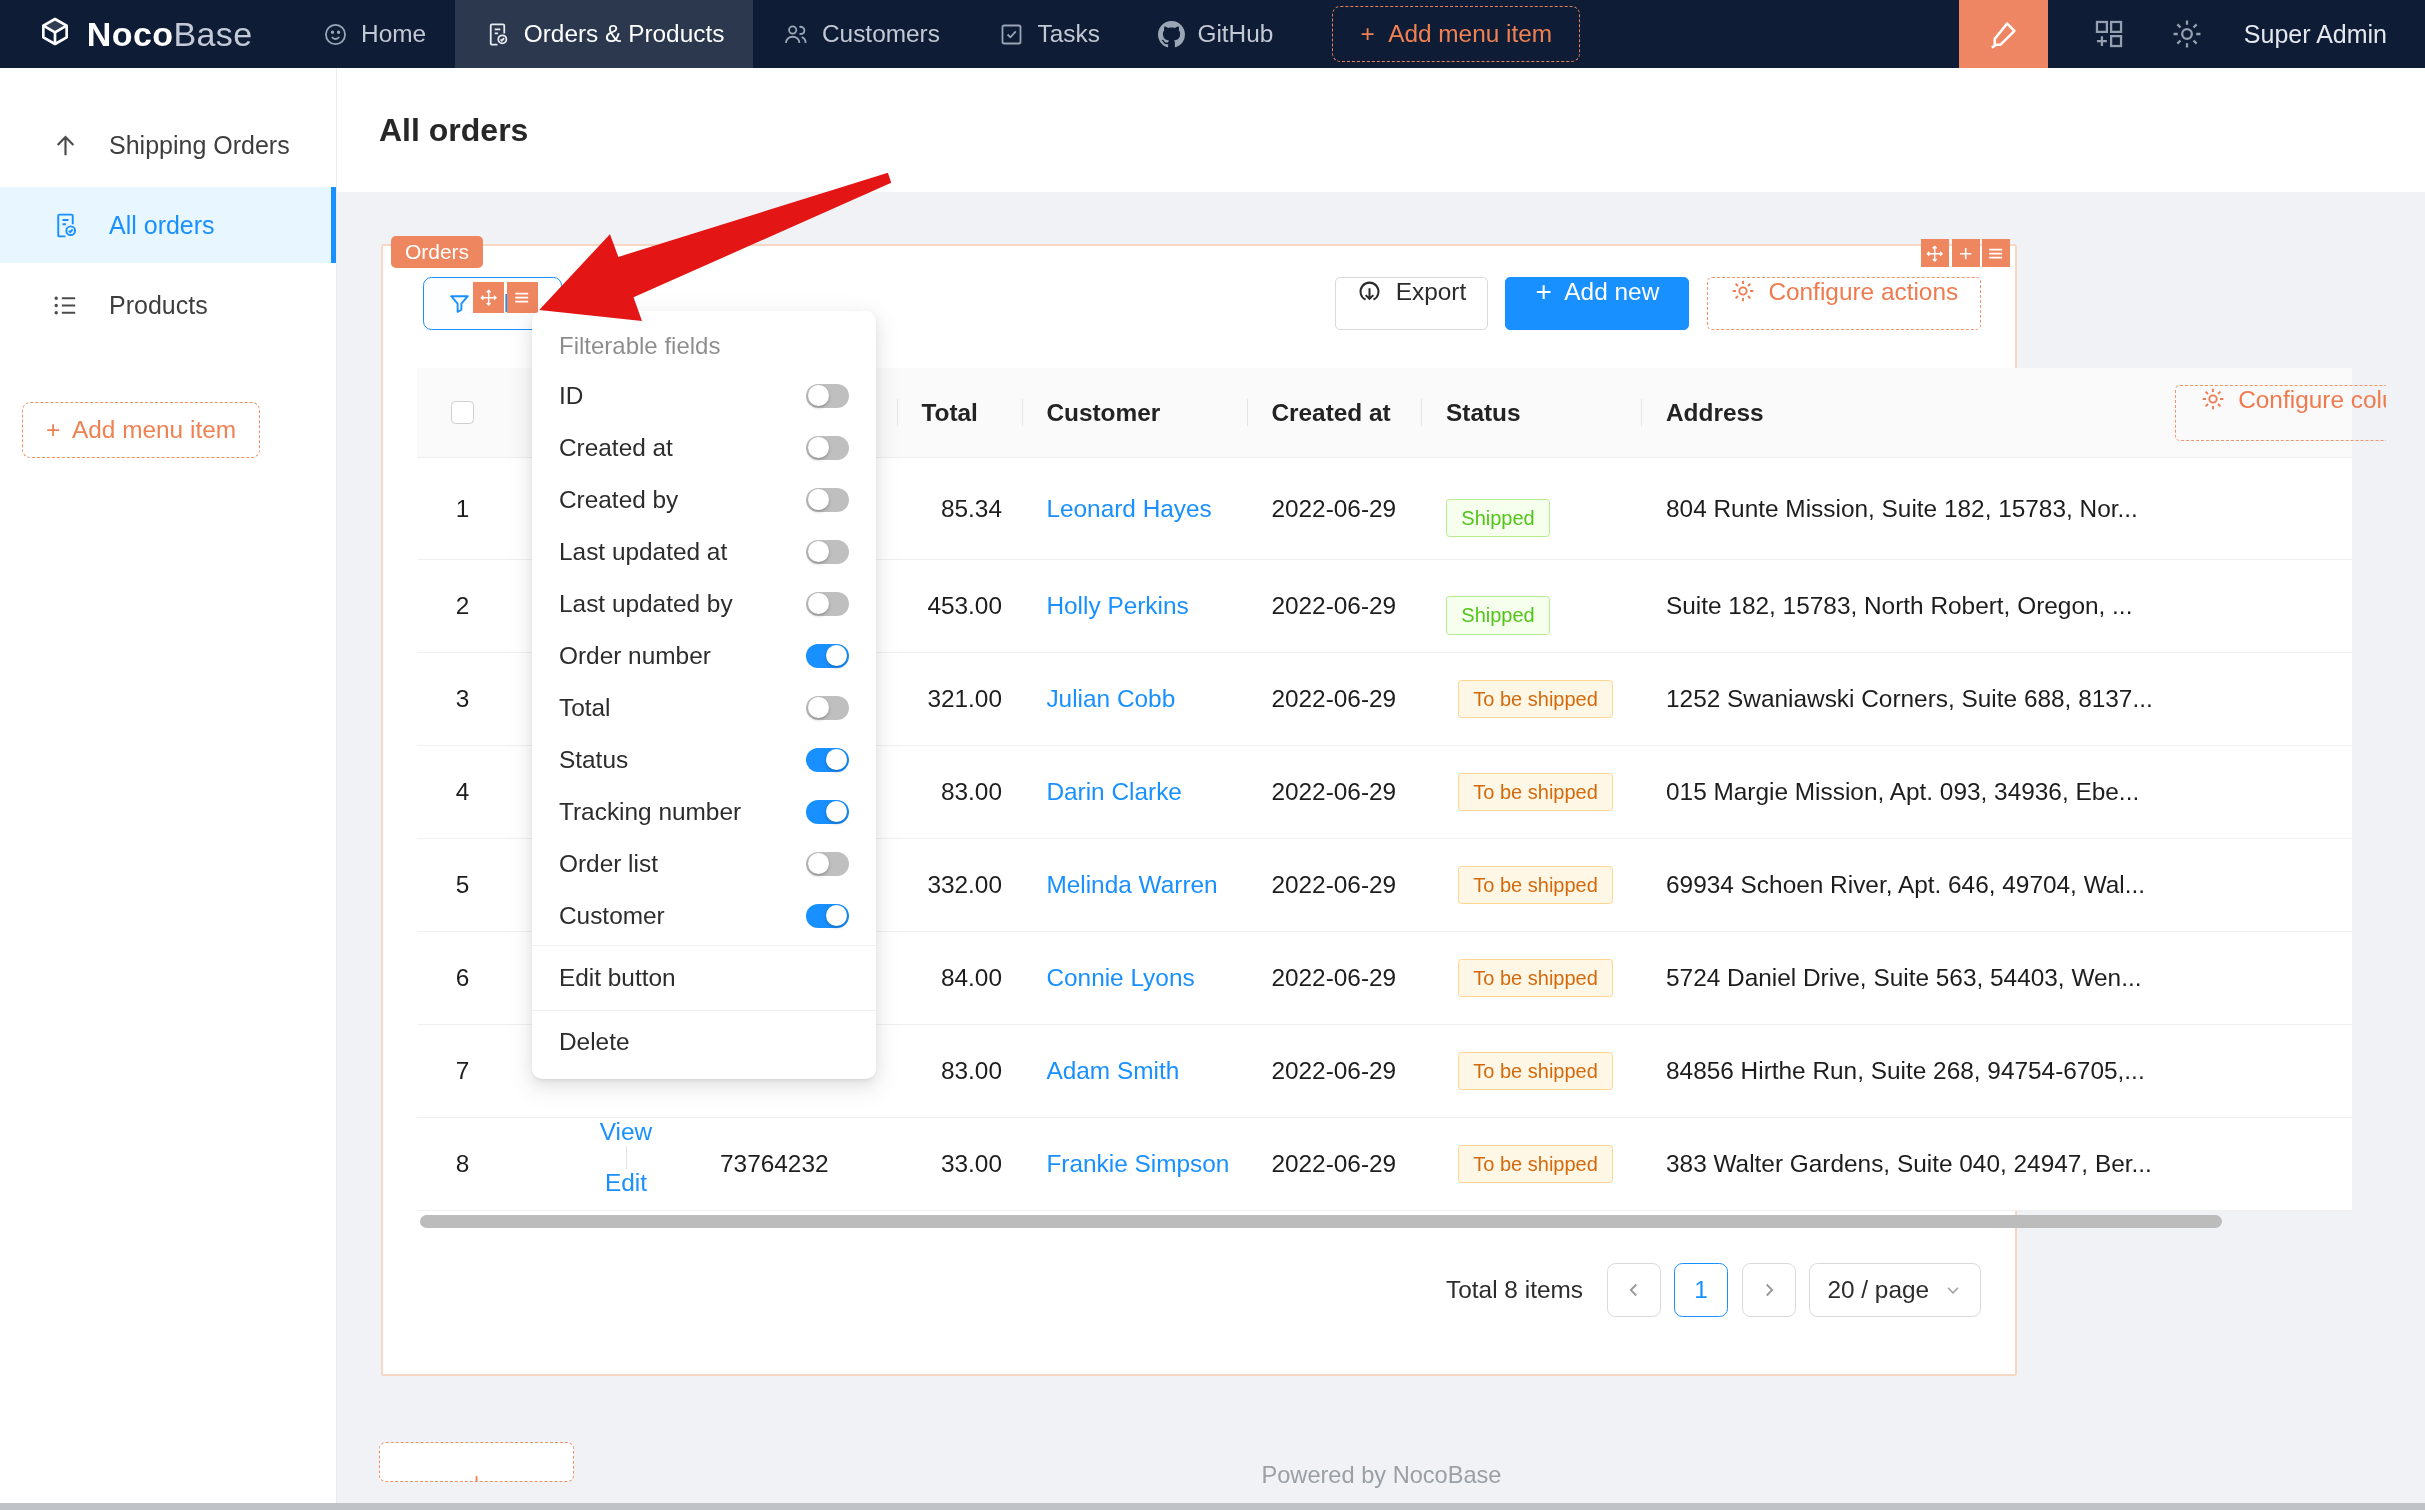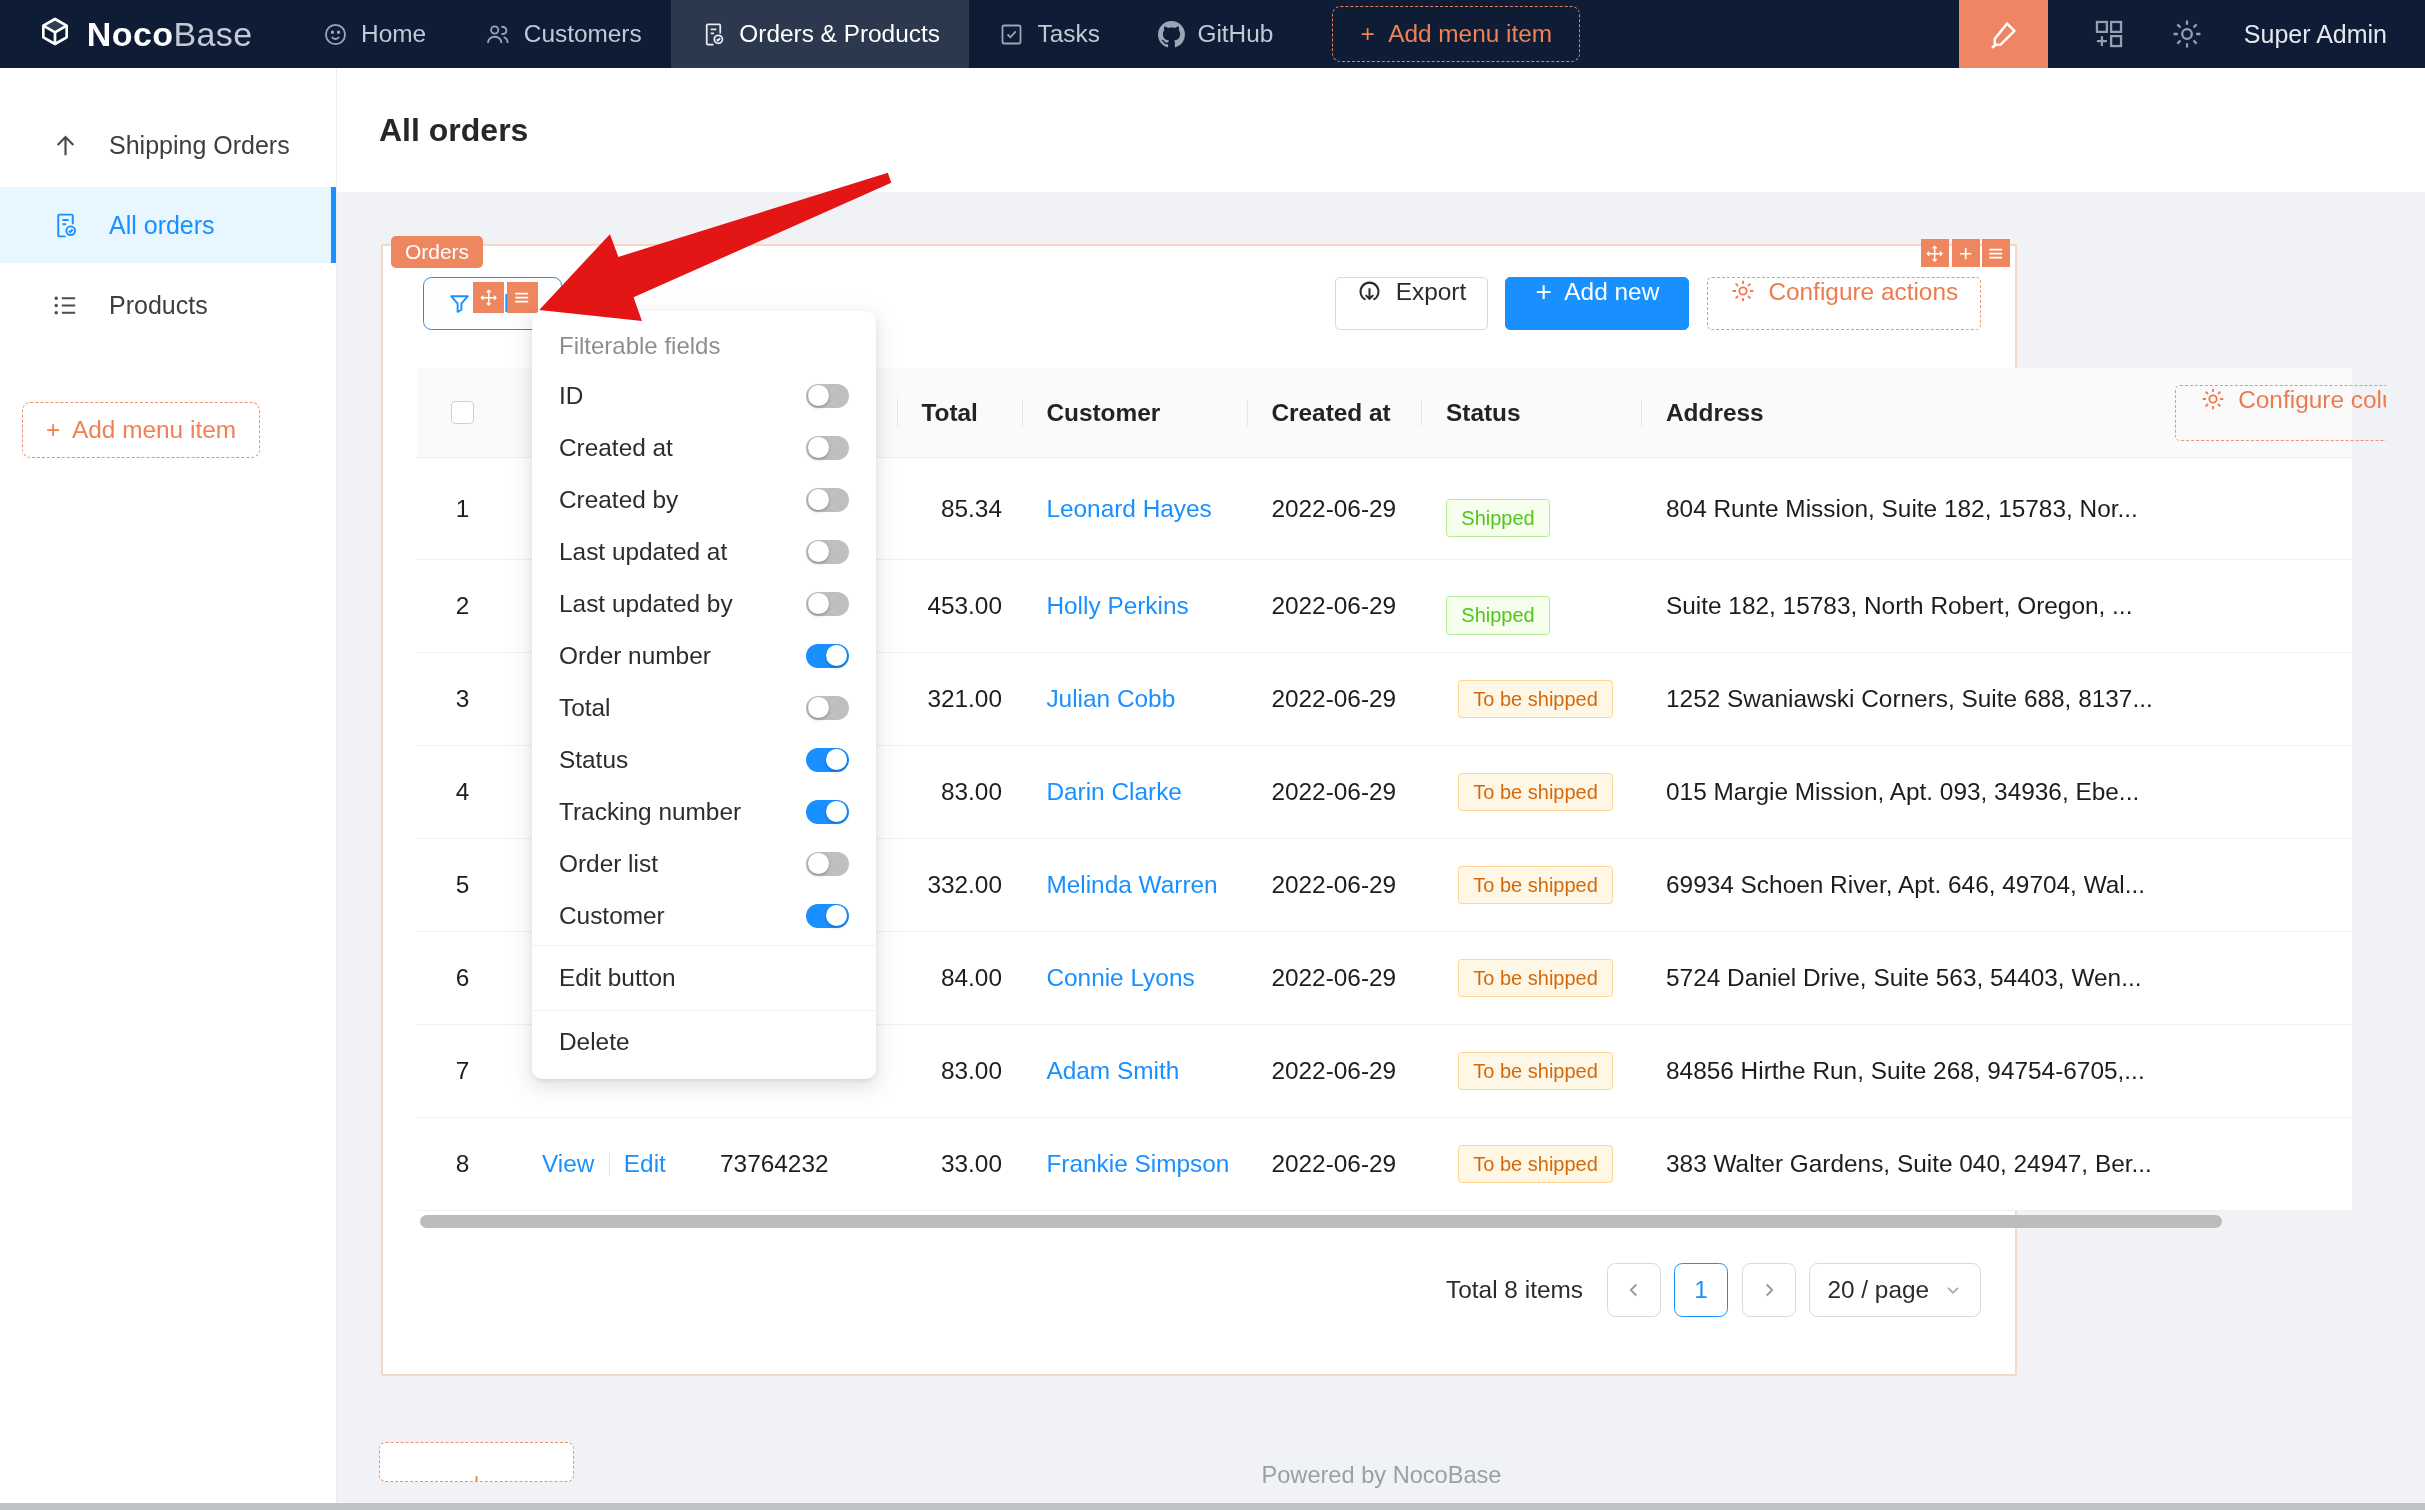--- a/index.html
+++ b/index.html
@@ -61,21 +61,21 @@
   .btn-configure-actions { width:274px; }
   .btn .gear-svg { width:26px; height:26px; }
 
   
   .thead { position:absolute; left:34px; top:122px; width:1935px; height:90px; background:#fafafa; display:flex; border-bottom:0.8px solid #ededed; font-weight:bold; color:#232323; font-size:24.4px; }
   .tbody { position:absolute; left:34px; top:212px; width:1935px; }
   .trow { display:flex; height:93px; border-bottom:0.8px solid #f0f0f0; background:#fff; font-size:24.4px; color:#1d1d1d; }
   .trow:first-child { height:102px; }
   .hc, .td { display:flex; align-items:center; position:relative; }
   .c-idx  { width:91px; justify-content:center; }
-  .c-act  { width:202px; padding-left:34px; }
+  .c-act  { width:202px; padding-left:34px;flex-direction:column; }
   .c-ord  { width:187px; padding-left:10px; }
   .c-total{ width:125px; justify-content:flex-end; padding-right:20px; }
   .h-total{ justify-content:flex-start; padding-left:24.4px; }
   .c-cust { width:225px; padding-left:24.4px; }
   .c-created { width:174px; padding-left:24.4px; }
   .c-status  { width:220px; padding-left:25px; }
   .c-addr { width:518px; padding-left:25px; white-space:nowrap; overflow:hidden; }
   .c-rest { flex:1; }
   .hc.vsep::before { content:""; position:absolute; left:0; top:31px; height:27px; width:0.8px; background:rgba(0,0,0,.08); }
   .checkbox { width:23px; height:23px; border:1.7px solid #cfcfcf; border-radius:4.2px; background:#fff; cursor:pointer; }
@@ -138,37 +138,37 @@
     <div class="nav-item">
       <svg class="nicon" viewBox="0 0 24 24" fill="none" stroke="currentColor" stroke-width="1.6">
         <circle cx="12" cy="12" r="8.5"></circle>
           <path d="M8.8 14.2c.8 1.2 1.9 1.8 3.2 1.8s2.4-.6 3.2-1.8"></path>
         <circle cx="9.3" cy="10" r="0.7" fill="currentColor"></circle>
           <circle cx="14.7" cy="10" r="0.7" fill="currentColor"></circle>
       </svg>
       <span>Home</span>
     </div>
 
-    <div class="nav-item">
-      <svg class="nicon" viewBox="0 0 24 24" fill="none" stroke="currentColor" stroke-width="1.6">
-        <circle cx="9.5" cy="8" r="3.2"></circle>
-          <path d="M3.5 19.5c0-3.3 2.7-5.5 6-5.5s6 2.2 6 5.5"></path>
-        <path d="M15.5 5.4a3.2 3.2 0 1 1 0 5.9M17.5 14.3c2 .7 3.5 2.6 3.5 5.2"></path>
-      </svg>
-      <span>Customers</span>
-    </div>
-
     <div class="nav-item active">
       <svg class="nicon" viewBox="0 0 24 24" fill="none" stroke="currentColor" stroke-width="1.6">
         <path d="M7 3h10a1 1 0 0 1 1 1v7M7 3a1 1 0 0 0-1 1v16a1 1 0 0 0 1 1h5"></path>
         <path d="M9.5 7.5h5M9.5 11h3"></path>
         <circle cx="16.3" cy="16.3" r="3.6"></circle>
           <path d="M14.8 16.4l1.1 1.1 2-2.2"></path>
       </svg>
       <span>Orders &amp; Products</span>
+    </div>
+
+    <div class="nav-item">
+      <svg class="nicon" viewBox="0 0 24 24" fill="none" stroke="currentColor" stroke-width="1.6">
+        <circle cx="9.5" cy="8" r="3.2"></circle>
+          <path d="M3.5 19.5c0-3.3 2.7-5.5 6-5.5s6 2.2 6 5.5"></path>
+        <path d="M15.5 5.4a3.2 3.2 0 1 1 0 5.9M17.5 14.3c2 .7 3.5 2.6 3.5 5.2"></path>
+      </svg>
+      <span>Customers</span>
     </div>
 
     <div class="nav-item">
       <svg class="nicon" viewBox="0 0 24 24" fill="none" stroke="currentColor" stroke-width="1.6">
         <rect x="4" y="4" width="16" height="16" rx="1.5"></rect>
           <path d="M8.5 12l2.5 2.5 4.8-5.2"></path>
       </svg>
       <span>Tasks</span>
     </div>
 

